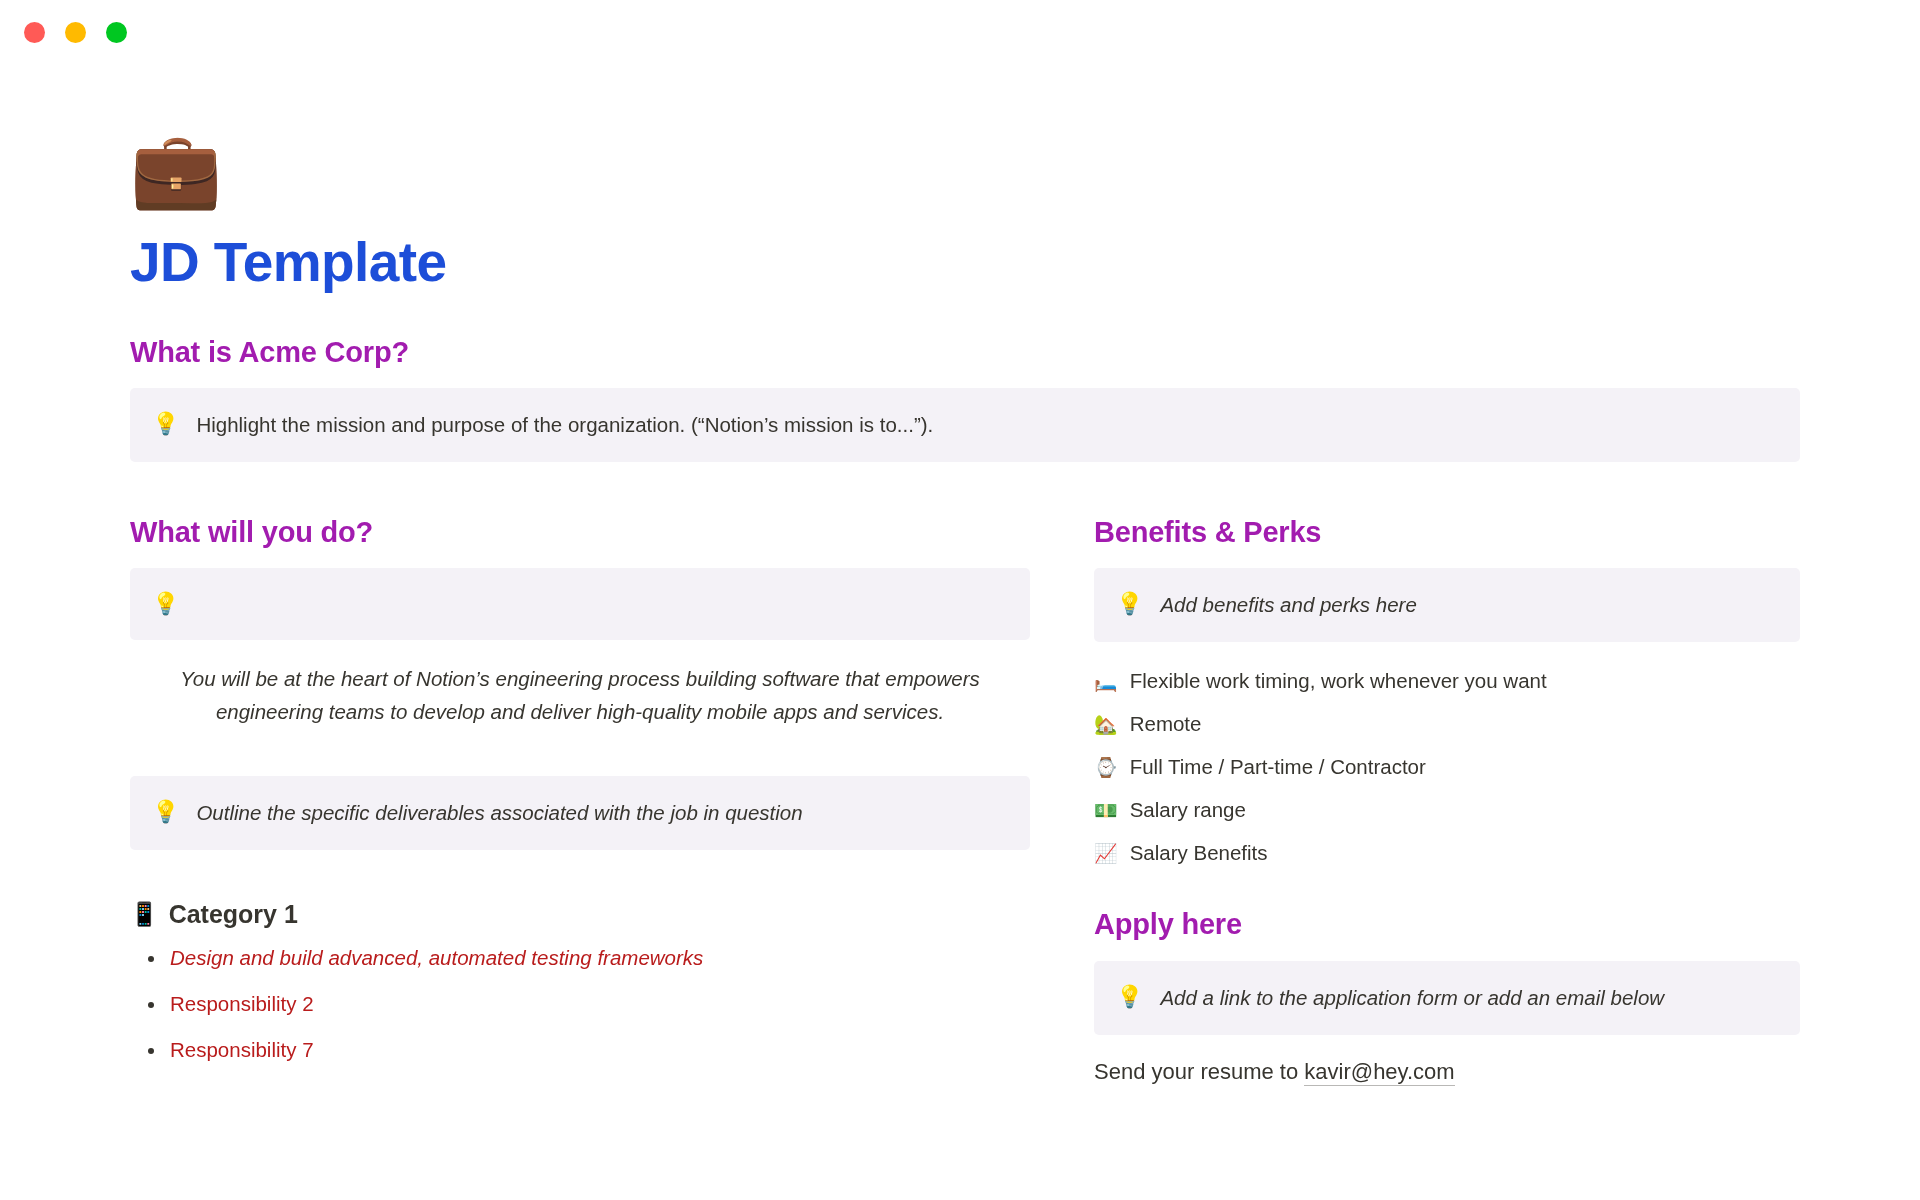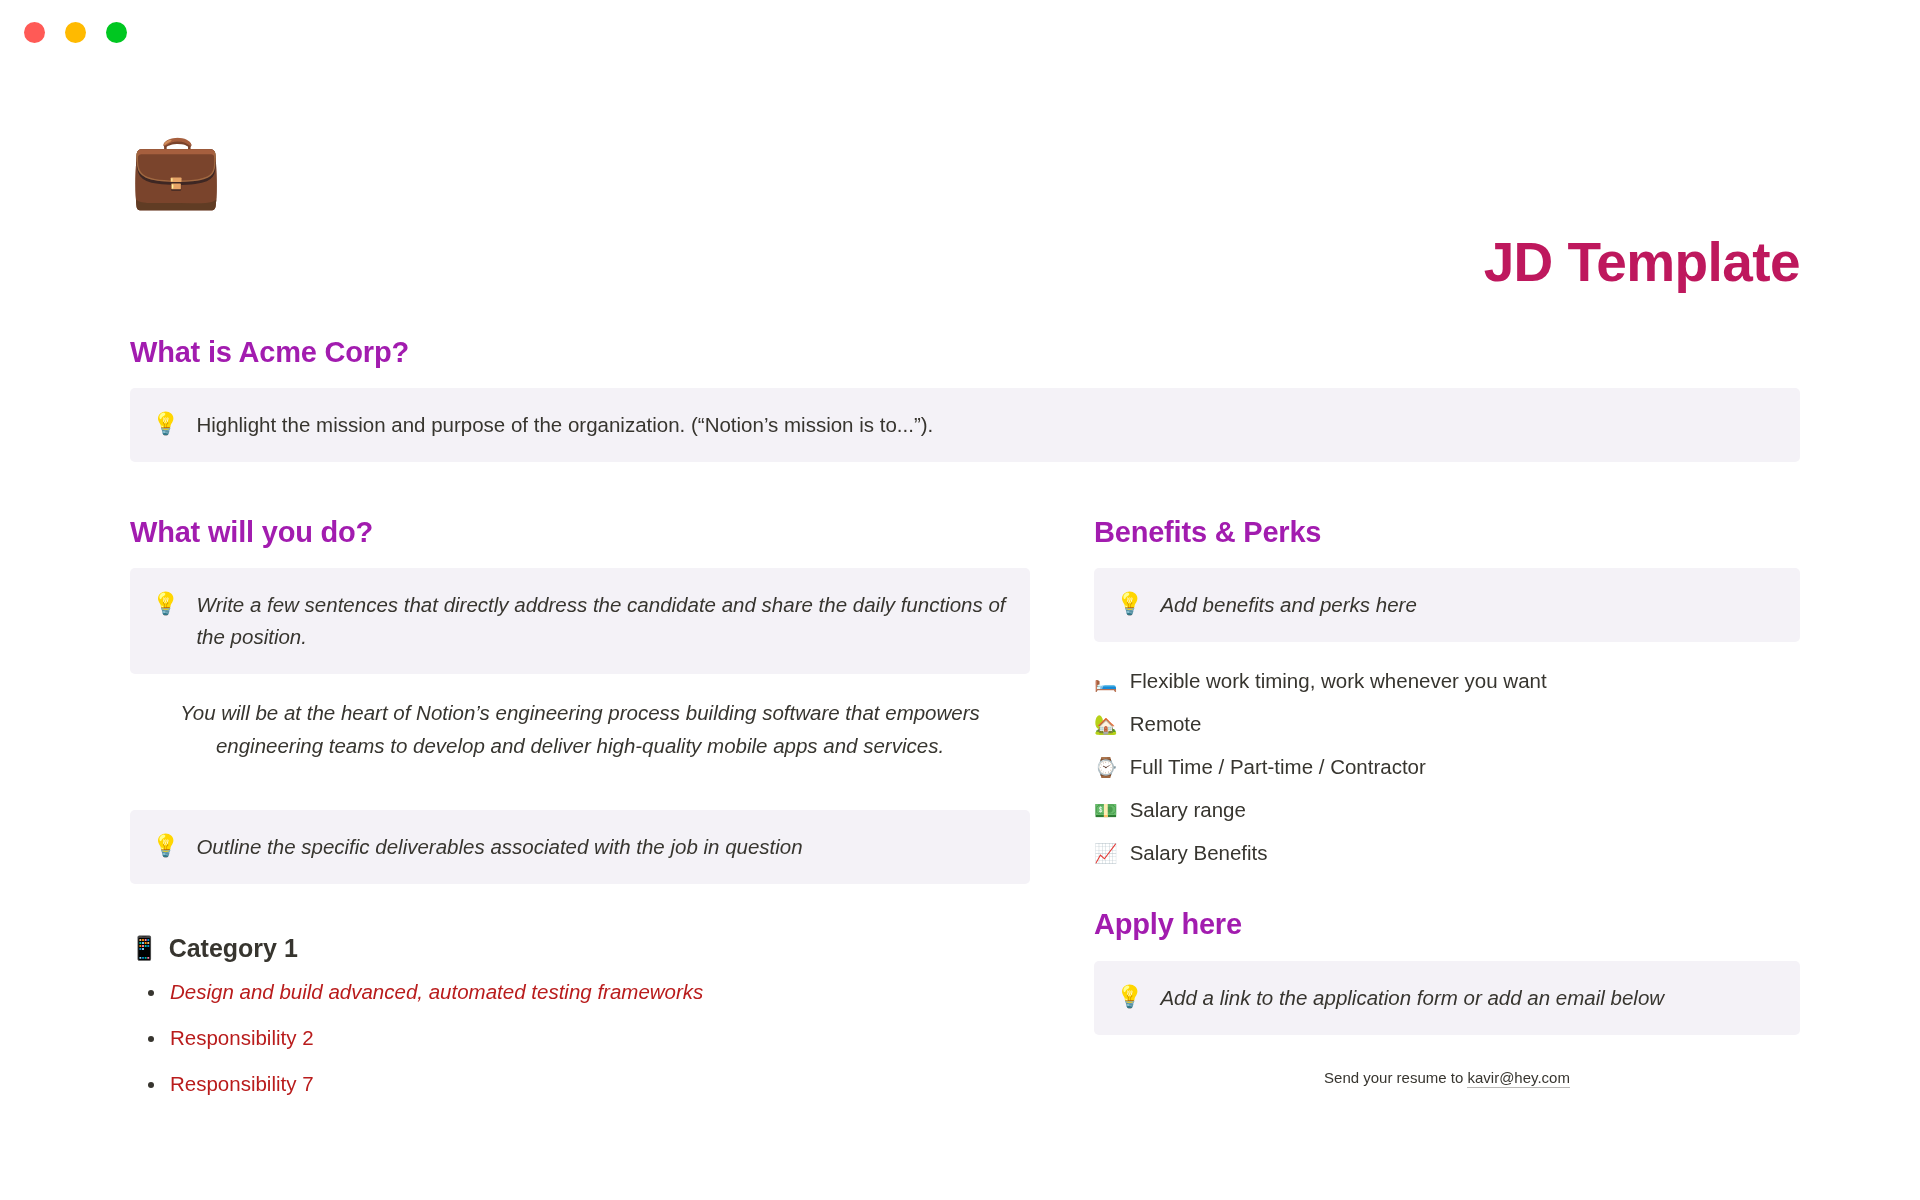--- a/index.html
+++ b/index.html
@@ -62,23 +62,22 @@
     height: 84px;
     margin-bottom: 18px;
     font-family: "DejaVu Sans", sans-serif;
   }
 
   .page-title {
     font-size: 55px;
     font-weight: bold;
     letter-spacing: -0.6px;
     line-height: 1.05;
-    color: #be185d;
+    color: #1d4ed8;
     margin: 0 0 42px 0;
-    text-align: right;
   }
 
   h2.section-heading {
     font-size: 29px;
     font-weight: bold;
     letter-spacing: -0.2px;
     color: #a21caf;
     margin: 0 0 18px 0;
     line-height: 1.25;
   }
@@ -176,25 +175,24 @@
     color: #37352F;
     margin-bottom: 13px;
   }
   .benefit-emoji {
     font-size: 19px;
     flex: 0 0 auto;
     font-family: "DejaVu Sans", sans-serif;
   }
 
   .apply-line {
-    font-size: 15px;
+    font-size: 22px;
     line-height: 30px;
     color: #37352F;
-    margin-top: 28px;
-    text-align: center;
+    margin-top: 22px;
   }
   .email-link {
     color: #37352F;
     text-decoration: none;
     border-bottom: 1px solid rgba(55,53,47,0.35);
     padding-bottom: 1px;
   }
 
   .spacer-20 { height: 20px; }
 </style>
@@ -224,21 +222,20 @@
     </div>
 
     <div class="columns">
 
       <div class="col-left">
 
         <h2 class="section-heading">What will you do?</h2>
 
         <div class="callout">
           <span class="callout-emoji">💡</span>
-          <span class="callout-text italic">Write a few sentences that directly address the candidate and share the daily functions of the position.</span>
         </div>
 
         <p class="body-para italic">You will be at the heart of Notion’s engineering process building software that empowers engineering teams to develop and deliver high-quality mobile apps and services.</p>
 
         <div class="spacer-20"></div>
 
         <div class="callout" style="margin-top:28px;">
           <span class="callout-emoji">💡</span>
           <span class="callout-text italic">Outline the specific deliverables associated with the job in question</span>
         </div>

